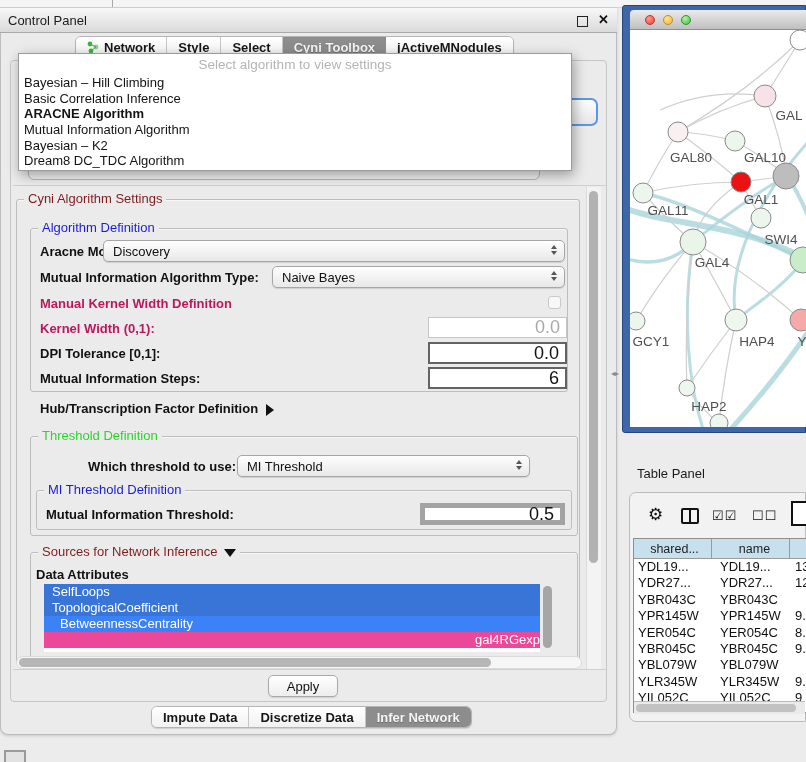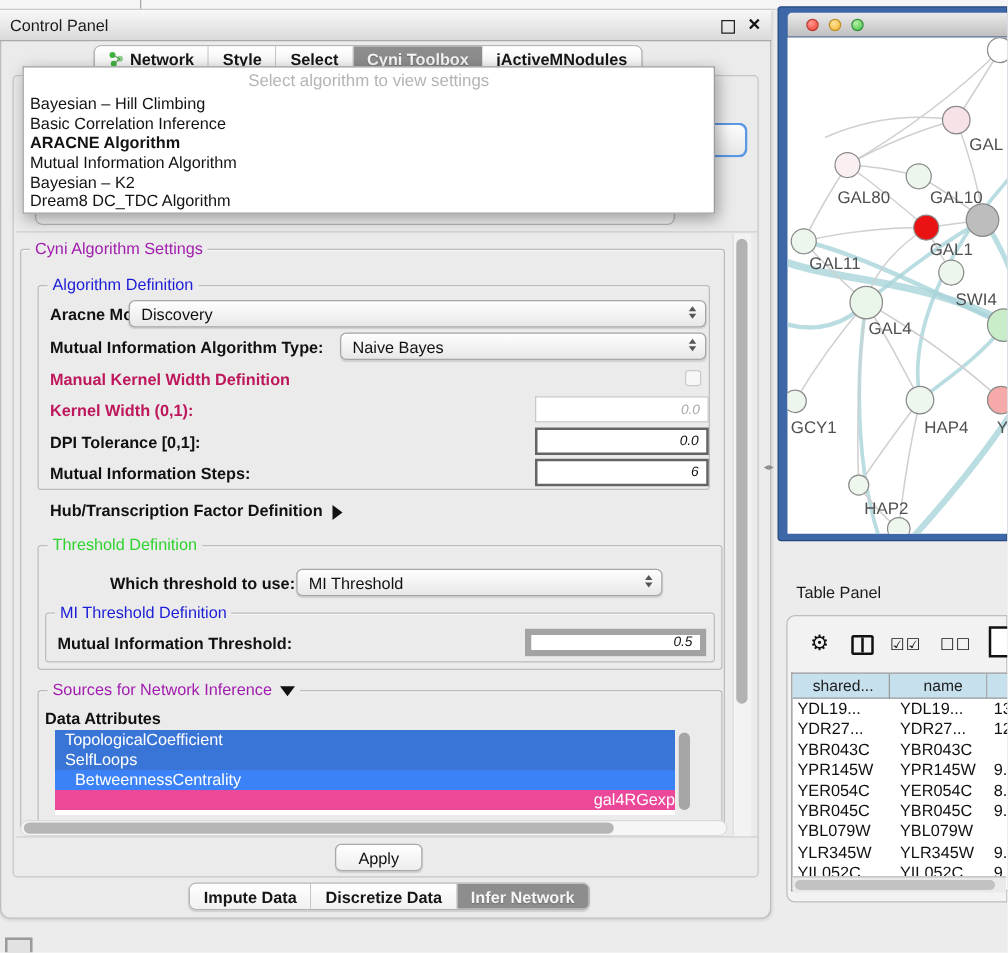--- a/index.html
+++ b/index.html
@@ -34,33 +34,33 @@
   .focus-frag{position:absolute;left:572px;top:98px;width:26px;height:28px;border:2px solid #5a97e5;
               border-left:none;border-radius:0 7px 7px 0;background:linear-gradient(#fdfdfd,#e7e7e7);z-index:2;box-sizing:border-box;}
   
   .viewport-edge{position:absolute;left:13px;top:185px;width:594px;height:485px;border-top:1px solid #cfcfcf;
                  border-bottom:1px solid #cfcfcf;box-sizing:border-box;}
   .vscroll-track{position:absolute;left:586px;top:187px;width:14px;height:482px;background:#f3f3f3;border-left:1px solid #dcdcdc;}
   .vscroll-thumb{position:absolute;left:2px;top:4px;width:9px;height:372px;background:#b2b2b2;border-radius:5px;}
   
   .gbox{position:absolute;border:1px solid #bdbdbd;border-radius:3px;box-shadow:inset 0 1px 0 rgba(255,255,255,.6);box-sizing:border-box;}
   .glabel{position:absolute;font-size:13px;background:#ebebeb;padding:0 4px;line-height:14px;white-space:nowrap;}
-  .lbl-blue{color:#1c1cd6;} .lbl-green{color:#2fd32f;} .lbl-black{color:#a21caf;}
+  .lbl-blue{color:#1c1cd6;} .lbl-green{color:#2fd32f;} .lbl-black{color:#7f1d1d;}
   .blbl{position:absolute;font-size:13px;font-weight:bold;color:#111;white-space:nowrap;}
   .blbl.dis{color:#be185d;}
   
   .combo{position:absolute;height:22px;border:1px solid #a6a6a6;border-radius:5px;
          background:linear-gradient(#fefefe,#e8e8e8);display:flex;align-items:center;font-size:13px;color:#111;
          padding:0 22px 0 9px;box-shadow:0 1px 1px rgba(0,0,0,.12);box-sizing:border-box;}
   .spin{position:absolute;right:7px;top:4px;display:flex;flex-direction:column;align-items:center;gap:2px;}
   .spin i{display:block;width:0;height:0;border-left:3.5px solid transparent;border-right:3.5px solid transparent;}
   .spin .up{border-bottom:4px solid #555;} .spin .dn{border-top:4px solid #555;}
   
-  .field{position:absolute;background:#fff;font-size:11px;display:flex;align-items:center;justify-content:flex-end;
-         padding-right:6px;box-sizing:border-box;color:#111;font-style:italic;}
+  .field{position:absolute;background:#fff;font-size:18px;display:flex;align-items:center;justify-content:flex-end;
+         padding-right:6px;box-sizing:border-box;color:#111;}
   .field.dis{border:1px solid #c6c6c6;color:#a9a9a9;}
   .field.strong{border:2px solid #636363;}
   .field.mid{border:5px solid #a3a3a3;}
   .cb{position:absolute;width:13px;height:13px;border:1px solid #c9c9c9;border-radius:3px;background:#f7f7f7;box-sizing:border-box;}
   .arrow-right{display:inline-block;width:0;height:0;border-top:6px solid transparent;border-bottom:6px solid transparent;
                border-left:8px solid #111;vertical-align:middle;margin-left:8px;}
   .arrow-down{display:inline-block;width:0;height:0;border-left:6px solid transparent;border-right:6px solid transparent;
               border-top:8px solid #111;vertical-align:middle;margin-left:6px;}
   
   .attr-list{position:absolute;left:44px;top:584px;width:496px;height:68px;background:#fff;overflow:hidden;}
@@ -217,22 +217,22 @@
   <div class="glabel lbl-blue" style="left:44px;top:483px;">MI Threshold Definition</div>
   <span class="blbl" style="left:46px;top:507px;">Mutual Information Threshold:</span>
   <div class="field mid" style="left:420px;top:503px;width:145px;height:22px;">0.5</div>
 
   <div class="gbox" style="left:30px;top:552px;width:548px;height:112px;"></div>
   <div class="glabel lbl-black" style="left:38px;top:545px;">
     <span>Sources for Network Inference</span><span class="arrow-down"></span>
   </div>
   <span class="blbl" style="left:36px;top:567px;">Data Attributes</span>
   <div class="attr-list" id="attr-list">
+      <div class="attr-item" style="background: rgb(56, 117, 215);">SelfLoops</div>
       <div class="attr-item" style="background: rgb(56, 117, 215);">TopologicalCoefficient</div>
-      <div class="attr-item" style="background: rgb(56, 117, 215);">SelfLoops</div>
       <div class="attr-item" style="background: #3b82f6; padding-left: 16px;">BetweennessCentrality</div>
       <div class="attr-item" style="background: #ec4899; text-align: right;">gal4RGexp</div>
     </div>
   <div class="attr-vthumb"></div>
   <div class="hscroll-track">
       <div class="hscroll-thumb"></div>
     </div>
 
   <div class="vscroll-track">
       <div class="vscroll-thumb"></div>

